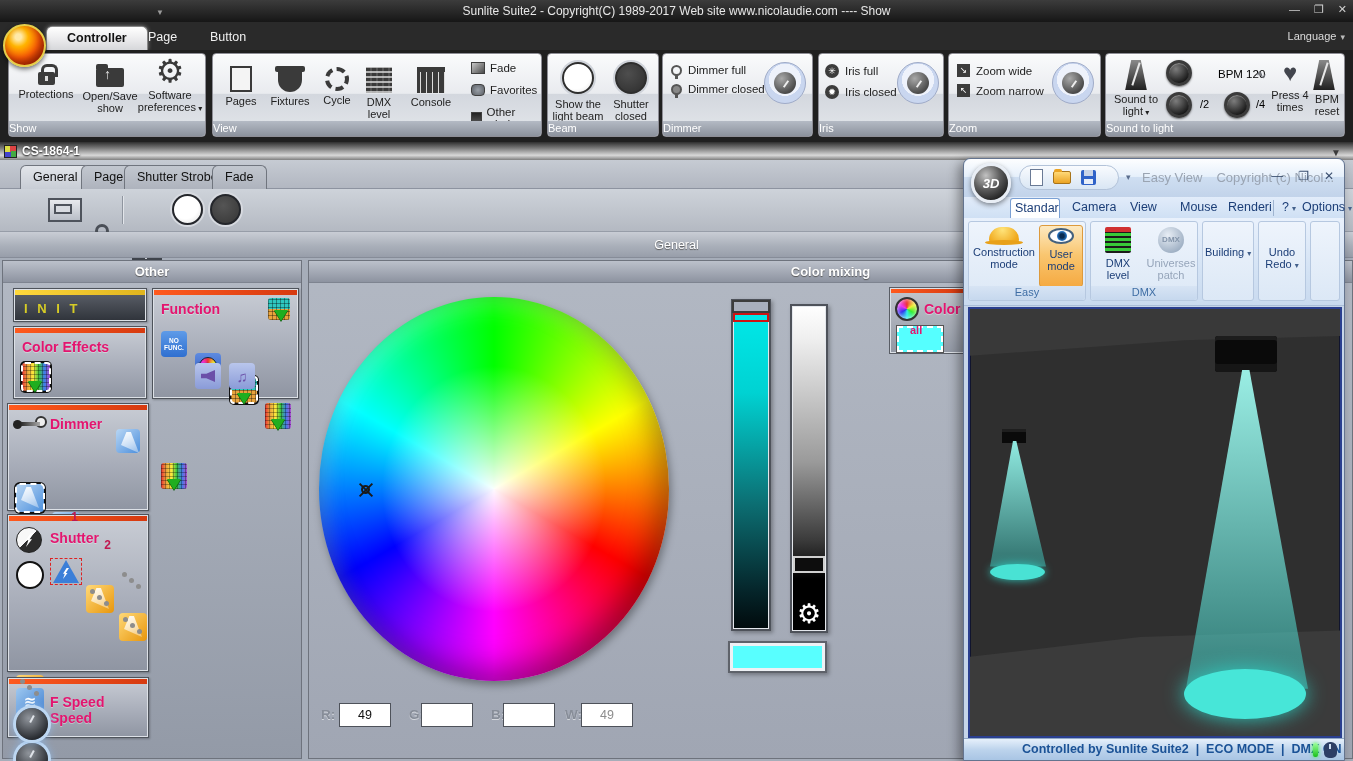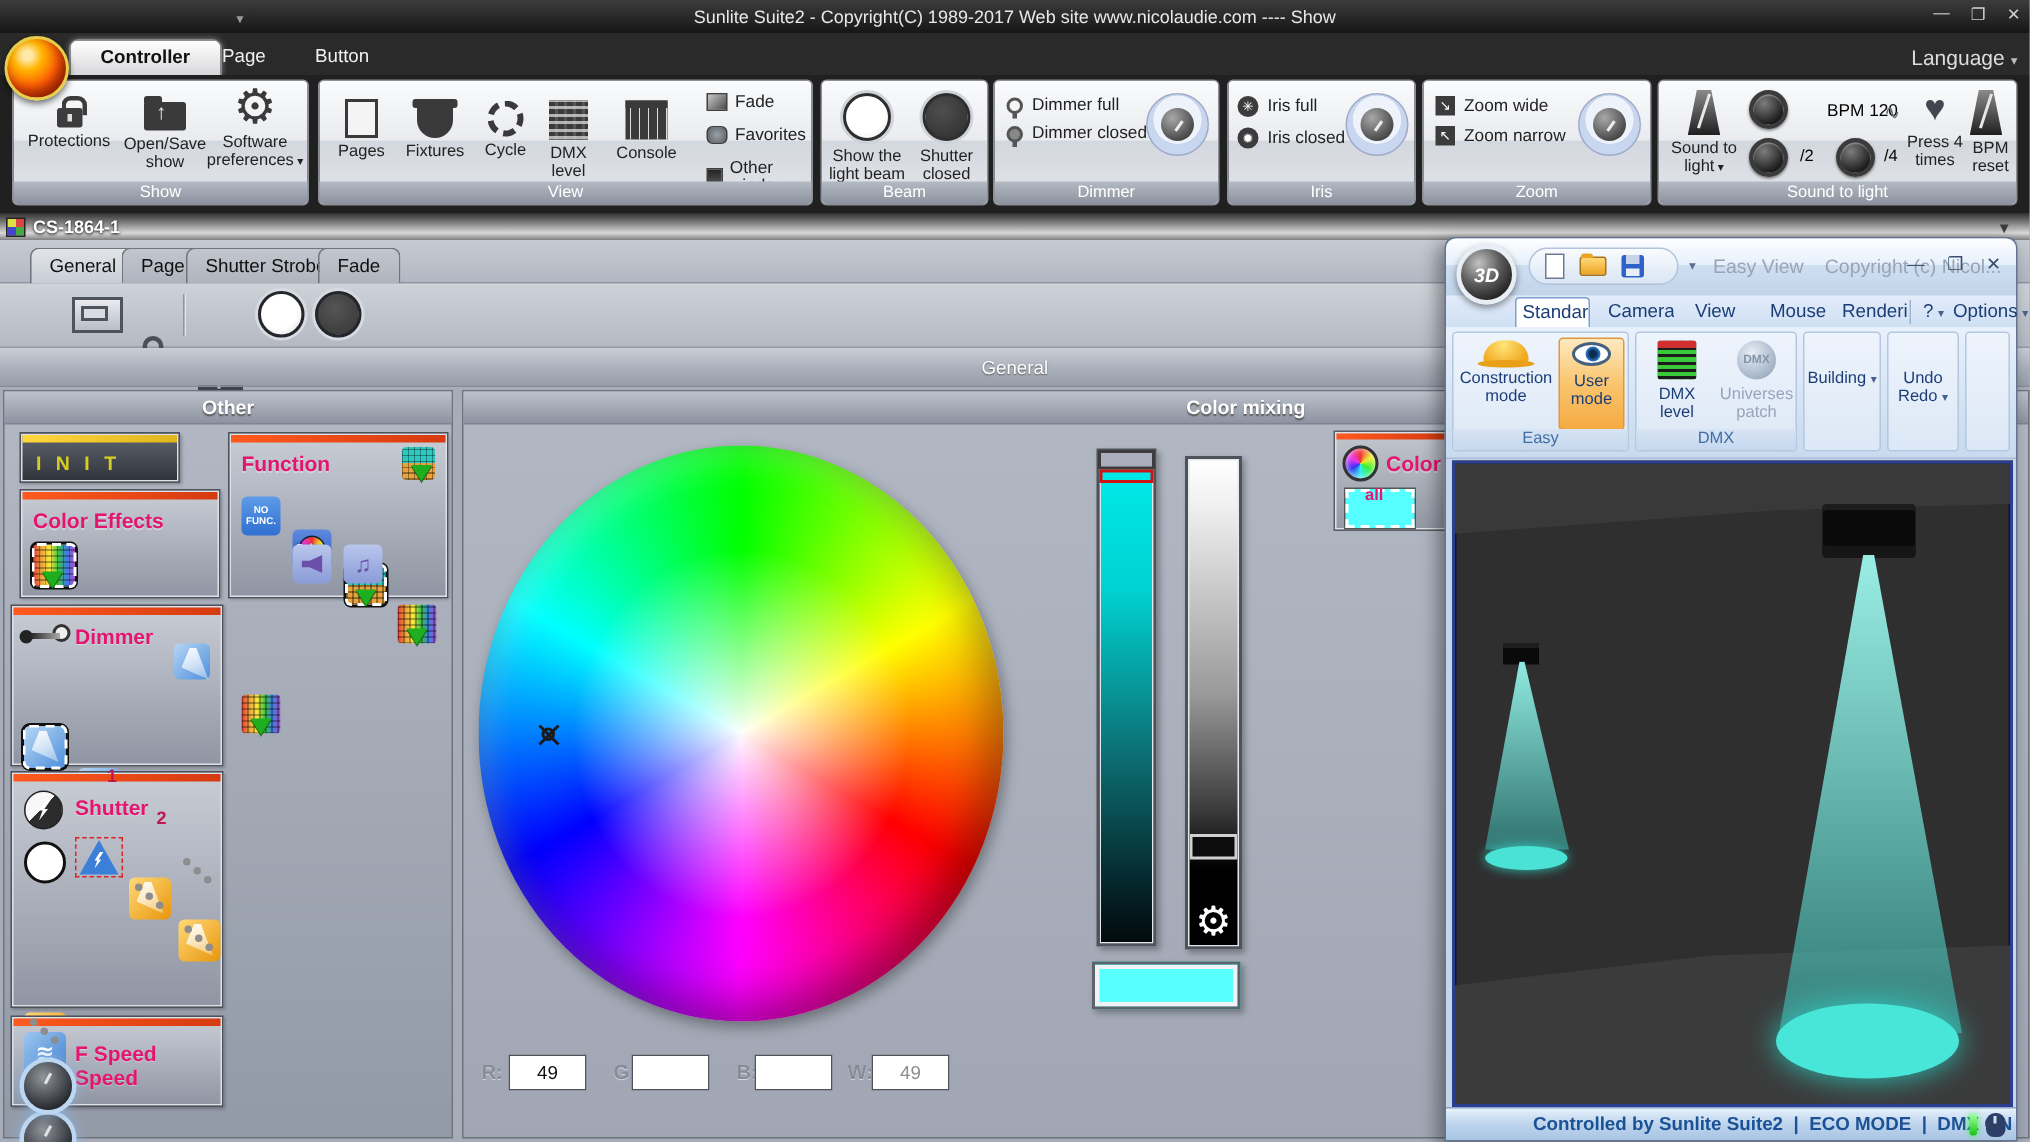--- a/index.html
+++ b/index.html
@@ -17,30 +17,30 @@
   
   #menurow { position:absolute; left:0; top:22px; width:1353px; height:28px; background:#2a2a2a; }
   #app-logo { position:absolute; left:3px; top:2px; width:43px; height:43px; border-radius:50%;
     background:radial-gradient(circle at 34% 28%, #ffe9a8 0 8%, #ffb400 26%, #ff5f06 55%, #b52c00 88%);
     border:2px solid #e5cf4b; box-shadow:0 2px 5px rgba(0,0,0,.6), inset -3px -4px 8px rgba(120,20,0,.7); z-index:30; }
   #qat-arrow { position:absolute; left:156px; top:-16px; color:#9a9a9a; font-size:8px; }
   .ribtab { position:absolute; top:4px; height:24px; padding:4px 20px 0; font-size:12.5px; color:#f0f0f0;
     border-radius:6px 6px 0 0; }
   .ribtab.active { background:linear-gradient(#ffffff,#e8e8ea 60%,#d6d7da); color:#111;
     border:1px solid #888; border-bottom:none; box-shadow:0 0 4px rgba(255,255,255,.4); }
-  #lang { position:absolute; right:8px; top:8px; color:#dddddd; font-size:14px; }
+  #lang { position:absolute; right:8px; top:8px; color:#dddddd; font-size:11px; }
   #lang::after { content:"▾"; font-size:9px; margin-left:4px; color:#bbb; }
 
   
   #ribbon { position:absolute; left:0; top:50px; width:1353px; height:92px; background:#202020; }
   .rgroup { position:absolute; top:3px; height:84px; border-radius:4px; border:1px solid #8e8e96;
     background:linear-gradient(180deg,#fafbfc 0%,#e9ebef 48%,#d3d7de 49%,#e4e7eb 100%);
     box-shadow:inset 0 1px 0 #fff; }
   .rgroup .glabel { position:absolute; left:0; right:0; bottom:0; height:15px; border-radius:0 0 3px 3px;
-    background:linear-gradient(#b4bac4,#8c929d); color:#fff; font-size:11px; text-align:center; line-height:15px; }
+    background:linear-gradient(#b4bac4,#8c929d); color:#fff; font-size:11px; line-height:15px; }
   .ritem { position:absolute; text-align:center; font-size:11px; color:#222; line-height:12px; }
   .ricon { margin:0 auto 3px; position:relative; }
 
   .i-lock { width:17px; height:13px; background:#3c3c3c; border-radius:2px; margin-top:12px; }
   .i-lock::before { content:""; position:absolute; left:3px; top:-8px; width:11px; height:10px;
     border:3px solid #3c3c3c; border-bottom:none; border-radius:6px 6px 0 0; }
   .i-lock::after { content:""; position:absolute; left:7px; top:4px; width:3px; height:5px; background:#ddd; }
   .i-folder { width:28px; height:19px; background:#3a3a3a; border-radius:2px; margin-top:8px; }
   .i-folder::before { content:""; position:absolute; left:0; top:-4px; width:12px; height:5px; background:#3a3a3a; border-radius:2px 2px 0 0; }
   .i-folder::after { content:"↑"; position:absolute; left:8px; top:0px; color:#e8e8e8; font-size:14px; font-weight:bold; }
@@ -490,21 +490,21 @@
 
   <div class="abs tb-circle tbc-white" style="left:172px; top:5px;"></div>
   <div class="abs tb-circle tbc-dark" style="left:210px; top:5px;"></div>
 </div>
 
 <div id="general-bar">General</div>
 
 <div id="other-panel">
   <div class="panel-hdr">Other</div>
 
-  <div class="sect" id="sect-init" style="left:10px; top:27px; width:107px; height:34px;">
+  <div class="sect" id="sect-init" style="left:10px; top:27px; width:134px; height:34px;">
     <div class="topbar yellow"></div>
     <span id="init-label">I N I T</span>
   </div>
 
   <div class="sect" style="left:149px; top:27px; width:147px; height:111px;">
     <div class="topbar"></div>
     <span class="sect-label abs" style="left:8px; top:12px;">Function</span>
     <div class="grid-icon green-arrow abs" style="left:115px; top:9px; width:22px; height:22px;"></div>
     <div class="icn-btn icn-nofunc abs" style="left:8px; top:42px;">
       <span><span>NO</span><br><span>FUNC.</span></span>

